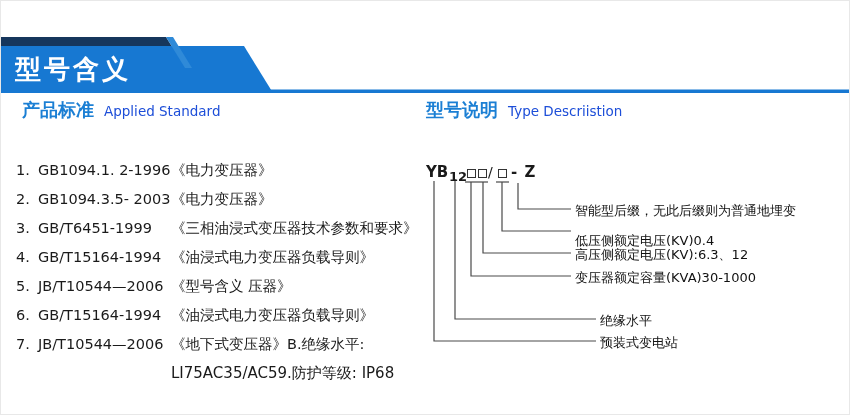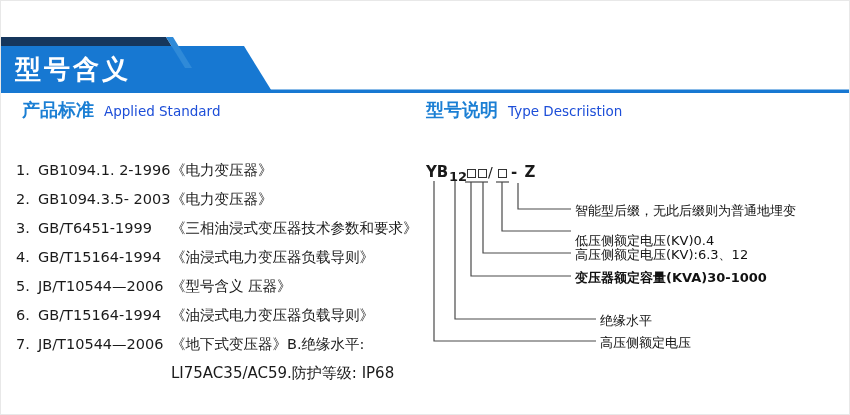--- a/index.html
+++ b/index.html
@@ -53,21 +53,21 @@
   .code-z     { left: 85px; top: 2px; font-size: 15px; font-weight: bold; letter-spacing: 1px; }
   .code-box {
     position: absolute; top: 8px; width: 9px; height: 9px;
     border: 1.2px solid #333333; background: #ffffff;
   }
   .box1 { left: 41px; } .box2 { left: 52px; } .box3 { left: 72px; }
   .dg-label { position: absolute; font-size: 13px; color: #111111; white-space: nowrap; }
   .lbl0 { left: 149px; top: 41px; }
   .lbl1 { left: 149px; top: 63px; margin-top: 8px; }
   .lbl2 { left: 149px; top: 85px; }
-  .lbl3 { left: 149px; top: 108px; font-weight: bold; }
+  .lbl3 { left: 149px; top: 108px; }
   .lbl4 { left: 174px; top: 151px; }
   .lbl5 { left: 174px; top: 173px; }
 </style>
 </head>
 <body>
 
 <div class="banner">
   <svg width="850" height="62" viewBox="0 0 850 62" aria-hidden="true">
     <rect x="0" y="52.5" width="850" height="3.5" fill="#1778d2"></rect>
     <polygon points="0,0 165,0 185,32 0,32" fill="#16365c"></polygon>
@@ -161,14 +161,14 @@
   <span class="code-box box2"></span>
   <span class="code-part code-slash">/</span>
   <span class="code-box box3"></span>
   <span class="code-part code-z">- Z</span>
 
   <div class="dg-label lbl0">智能型后缀，无此后缀则为普通地埋变</div>
   <div class="dg-label lbl1">低压侧额定电压(KV)0.4</div>
   <div class="dg-label lbl2">高压侧额定电压(KV):6.3、12</div>
   <div class="dg-label lbl3">变压器额定容量(KVA)30-1000</div>
   <div class="dg-label lbl4">绝缘水平</div>
-  <div class="dg-label lbl5">高压侧额定电压</div>
+  <div class="dg-label lbl5">预装式变电站</div>
 </div>
 
 </body></html>

